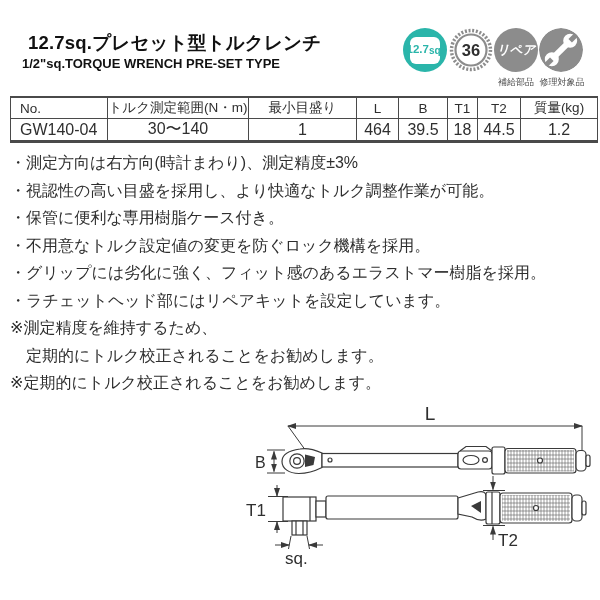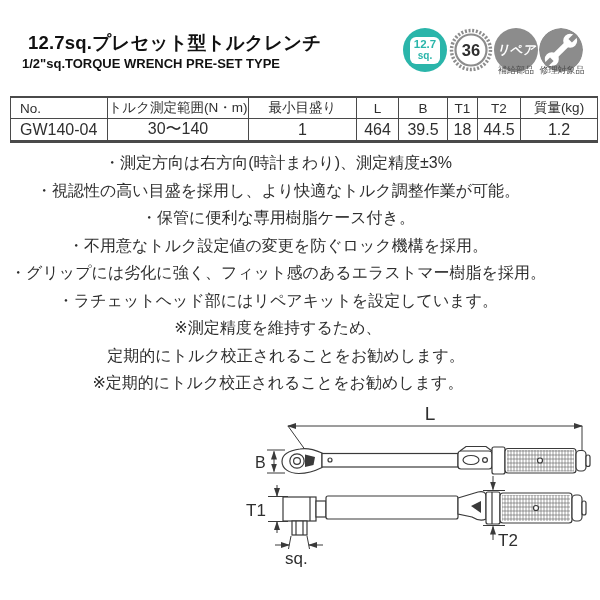--- a/index.html
+++ b/index.html
@@ -12,46 +12,46 @@
     position:absolute;left:28px;top:30px;font-size:18.5px;font-weight:bold;color:#111;
     letter-spacing:.2px;white-space:nowrap;
   }
   .subtitle{
     position:absolute;left:22px;top:56px;font-size:13px;font-weight:bold;color:#111;
     white-space:nowrap;
   }
   .badge{position:absolute;top:28px;width:44px;height:44px;border-radius:50%;}
   .badge-teal{background:#2ab5aa;display:flex;align-items:center;justify-content:center;}
   .badge-teal .inner{
-    width:30px;height:27px;background:#fff;border-radius:6px;display:flex;flex-direction:column;
+    width:30px;height:27px;background:#fff;border-radius:6px;display:flex;
     align-items:center;justify-content:center;line-height:1;
   }
   .badge-teal .l1{color:#2ab5aa;font-weight:bold;font-size:11.5px;}
   .badge-teal .l2{color:#2ab5aa;font-weight:bold;font-size:10px;margin-top:1px;}
   .badge-gray{background:#8c8c8c;display:flex;align-items:center;justify-content:center;}
   .badge-gray .txt{color:#fff;font-weight:bold;font-style:italic;font-size:12.5px;}
   .badge-caption{
-    position:absolute;top:64px;width:58px;text-align:center;font-size:9px;color:#4d4d4d;
+    position:absolute;top:76px;width:58px;text-align:center;font-size:9px;color:#4d4d4d;
     white-space:nowrap;
   }
   
   .spec{
     position:absolute;left:10px;top:96px;width:587px;border-collapse:collapse;table-layout:fixed;
     border-top:2px solid #4a4a4a;border-bottom:3px solid #4a4a4a;
   }
   .spec th,.spec td{
     border:1px solid #4a4a4a;font-weight:normal;text-align:center;white-space:nowrap;
     overflow:hidden;padding:0;
   }
   .spec th{height:20px;font-size:13.5px;}
   .spec td{height:21px;font-size:16px;}
   .spec th:first-child,.spec td:first-child{text-align:left;padding-left:9px;}
   
   .features{position:absolute;left:10px;top:149px;font-size:16px;line-height:27.5px;color:#2e2e2e;}
-  .features div{white-space:nowrap;text-align:center;}
+  .features div{white-space:nowrap;}
   
   .diagram{position:absolute;left:240px;top:393px;}
   .dim-text{font-family:"Liberation Sans","DejaVu Sans",sans-serif;fill:#2f2f2f;}
 </style>
 </head>
 <body>
 
 <div id="page">
 
   <div class="title">12.7sq.プレセット型トルクレンチ</div>

